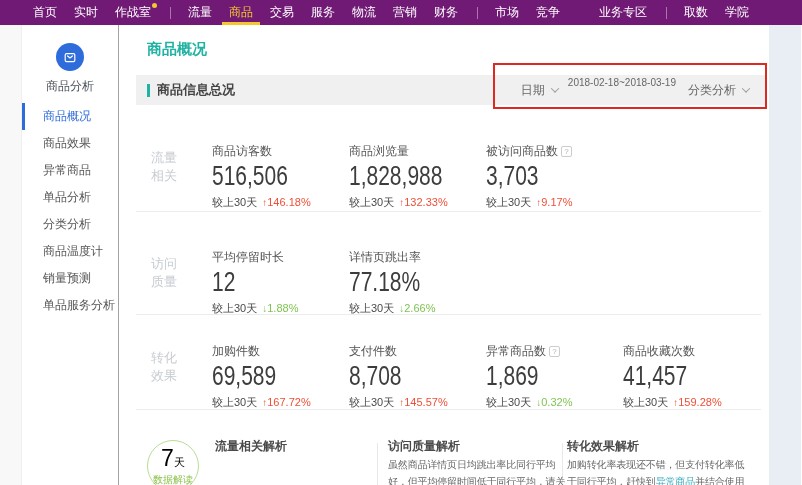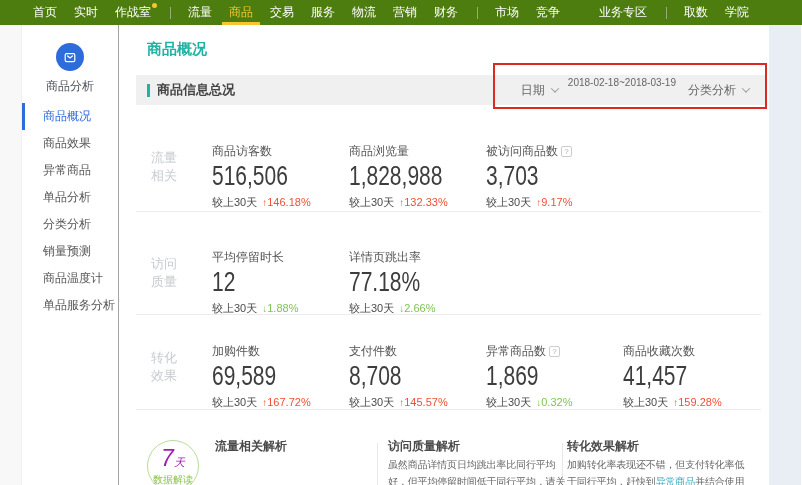--- a/index.html
+++ b/index.html
@@ -1,20 +1,20 @@
 <!DOCTYPE html>
 <html><head>
 <meta charset="utf-8">
 <style>
   * { margin:0; padding:0; box-sizing:border-box; }
   body { font-family:"Liberation Sans", sans-serif; }
   .page { width:802px; height:485px; position:relative; background:#fff; overflow:hidden; }
 
   
-  .nav { height:25px; background:#4d7c0f; display:flex; align-items:center; padding-left:33px; }
+  .nav { height:25px; background:#701a75; display:flex; align-items:center; padding-left:33px; }
   .nav-item { font-size:12px; color:#fff; margin-right:17px; position:relative; height:25px; line-height:25px; cursor:pointer; white-space:nowrap; }
   .nav-item.selected { color:#f5c62e; }
   .nav-item.selected .underline { position:absolute; left:-7px; right:-7px; bottom:0; height:3px; background:#f5c62e; }
   .nav-sep { width:1px; height:12px; background:rgba(255,255,255,.4); margin-right:17px; margin-left:2px; }
   .nav-dot { position:absolute; top:3px; right:-6px; width:5px; height:5px; border-radius:50%; background:#f5c62e; }
   .nav-item.extra-gap { margin-left:22px; }
 
   
   .body-row { display:flex; height:460px; }
   .gutter { width:22px; background:#f8f8f8; border-right:1px solid #efefef; }
@@ -50,21 +50,21 @@
   .help { display:inline-block; width:11px; height:11px; border:1px solid #ccc; border-radius:2px; font-size:8px; color:#b3b3b3; text-align:center; line-height:10px; margin-left:3px; vertical-align:1px; }
   .m-value { font-size:28px; line-height:26px; color:#3d3d3d; margin-top:5px; white-space:nowrap; transform:scaleX(0.75); transform-origin:0 50%; }
   .m-delta { margin-top:6px; font-size:11px; color:#4a4a4a; white-space:nowrap; }
   .m-delta .pct { margin-left:5px; }
   .pct.up { color:#ef4f37; }
   .pct.down { color:#7fc351;margin-top:24px; }
   .arrow { font-size:10px; font-weight:bold; }
 
   .insights { margin:0 17px; position:relative; height:75px; }
   .badge-circle { position:absolute; left:11px; top:30px; width:52px; height:52px; border:1px solid #b9dd96; border-radius:50%; text-align:center; padding-top:4px; }
-  .badge-line1 { color:#a21caf;font-style:italic; }
+  .badge-line1 { color:#000000; }
   .badge-num { font-size:23px; }
   .badge-unit { font-size:11px; }
   .badge-caption { font-size:10px; color:#8bc34a; margin-top:1px; }
   .ins-col { position:absolute; top:28px; }
   .ins-title { font-size:12px; font-weight:bold; color:#4a4a4a; }
   .ins-body { margin-top:1px; }
   .ins-line { font-size:10px; color:#666; line-height:17px; white-space:nowrap; letter-spacing:-0.15px; }
   .ins-line .lnk { color:#35aabf; }
   .ins-divider { position:absolute; top:33px; width:1px; height:52px; background:#e8e8e8; }
 </style>
@@ -103,22 +103,22 @@
           </svg>
         </div>
       </div>
       <div class="side-section-label">商品分析</div>
       <div class="side-menu">
           <div class="side-item active">商品概况</div>
           <div class="side-item">商品效果</div>
           <div class="side-item">异常商品</div>
           <div class="side-item">单品分析</div>
           <div class="side-item">分类分析</div>
+          <div class="side-item">商品温度计</div>
           <div class="side-item">销量预测</div>
-          <div class="side-item">商品温度计</div>
           <div class="side-item">单品服务分析</div>
         </div>
     </aside>
     <main class="main">
       <h1 class="page-title">商品概况</h1>
       <div class="section-bar">
         <span class="bar-marker"></span>
         <span class="bar-title">商品信息总况</span>
         <div class="bar-controls">
           <span class="ctrl-label">日期</span>

